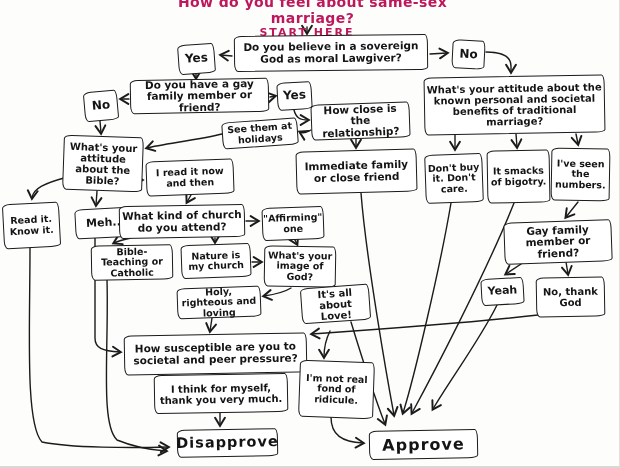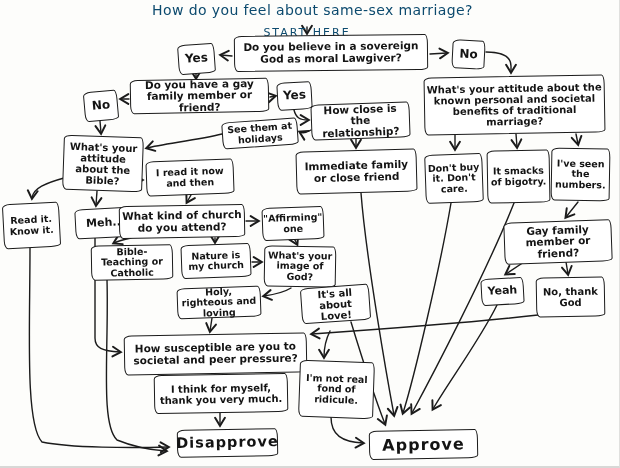--- a/index.html
+++ b/index.html
@@ -12,21 +12,21 @@
   }
   .hand{font-weight:bold;letter-spacing:.2px;}
   .node{
     position:absolute;display:flex;align-items:center;justify-content:center;
     text-align:center;background:#fff;border:1.7px solid #1b1b1b;
     font-weight:bold;line-height:1.1;color:#141414;
     padding:1px 2px;box-sizing:border-box;
     border-radius:8px 3px 10px 4px / 4px 9px 3px 8px;
   }
   .plain{position:absolute;display:flex;align-items:center;justify-content:center;
-    text-align:center;font-weight:normal;color:#0c4a6e;}
+    text-align:center;font-weight:bold;color:#be185d;}
   .f9{font-size:9.5px;} .f10{font-size:10px;} .f105{font-size:10.5px;}
   .f11{font-size:11px;} .f12{font-size:12px;}
   .result{font-size:14.5px;letter-spacing:1px;}
   #edges{position:absolute;left:0;top:0;pointer-events:none;}
   #edges path{fill:none;stroke:#1b1b1b;stroke-width:1.4;stroke-linecap:round;}
 </style>
 </head>
 <body>
 
 <div id="canvas">

